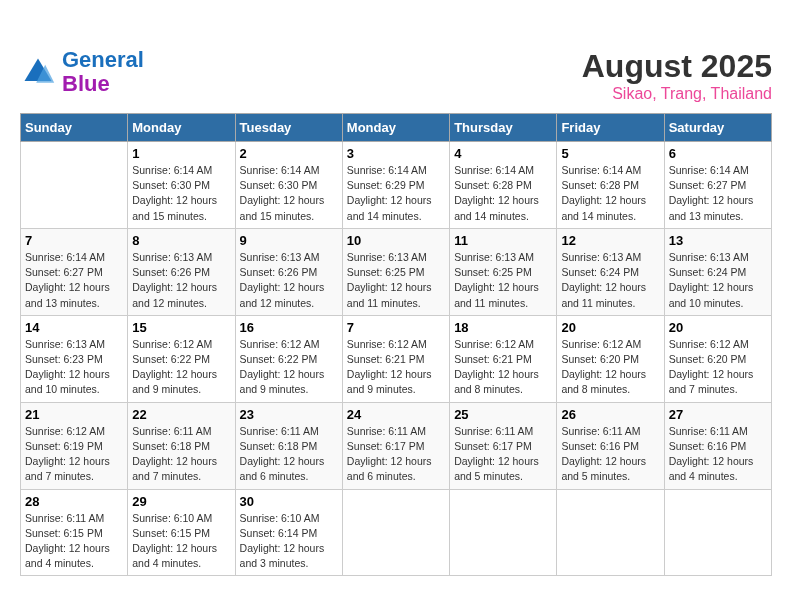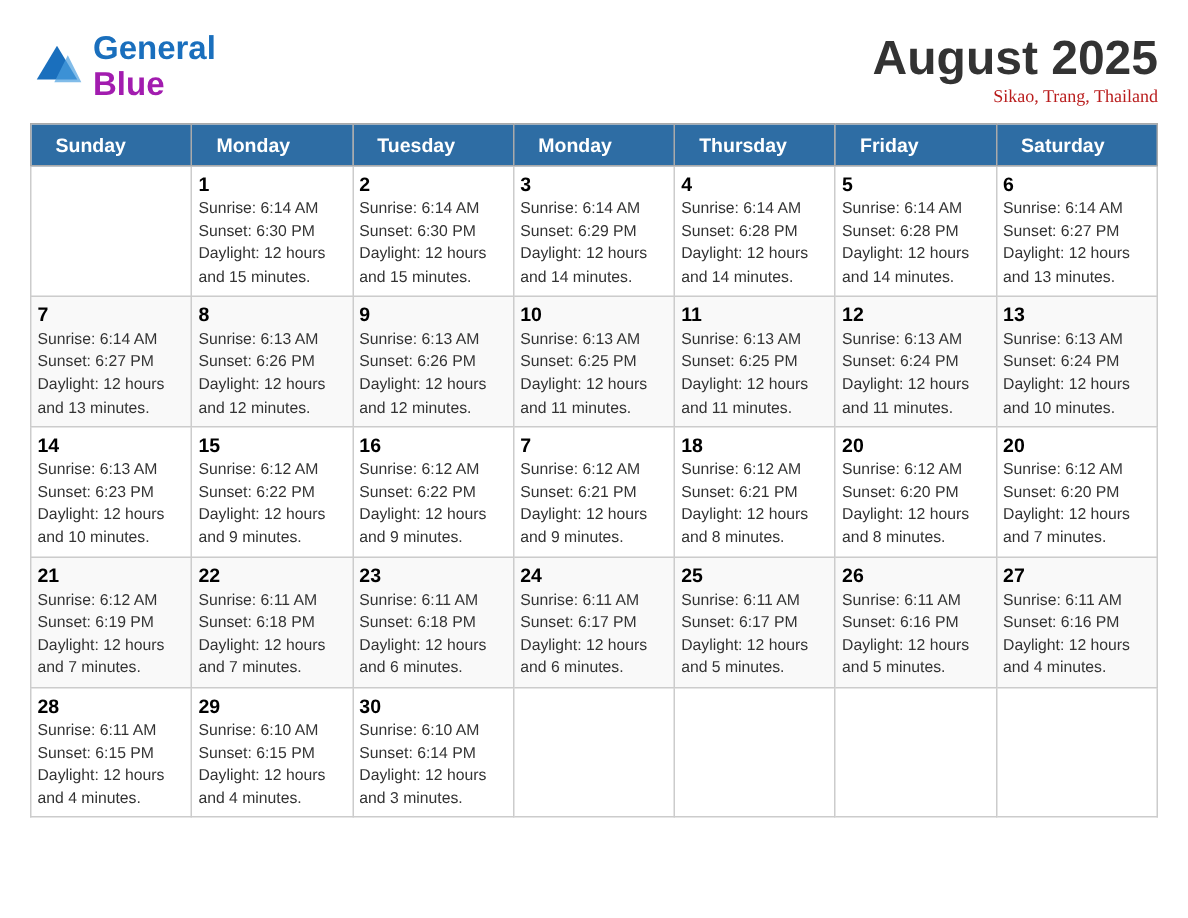--- a/index.html
+++ b/index.html
@@ -8,20 +8,21 @@
       background: #fff;
       width: 792px;
       min-height: 612px;
       padding: 20px;
     }
     .header {
       display: flex;
       justify-content: space-between;
       align-items: flex-start;
       margin-bottom: 10px;
+      margin-top: 28px;
     }
     .logo {
       display: flex;
       align-items: center;
       gap: 6px;
     }
     .logo-text {
       font-size: 22px;
       font-weight: bold;
       color: #333;
@@ -36,33 +37,32 @@
     }
     .title-area {
       text-align: right;
     }
     .month-year {
       font-size: 32px;
       font-weight: bold;
       color: #333;
     }
     .location {
-      font-size: 12px;
-      color: #b91c1c;
-      font-family: Liberation Serif, serif;
+      font-size: 16px;
+      color: #ec4899;
     }
     table {
       width: 100%;
       border-collapse: collapse;
       font-size: 11px;
     }
     thead tr th {
       background-color: #2e6da4;
       color: #fff;
-      padding: 6px 16px;
+      padding: 6px 4px;
       text-align: left;
       font-size: 13px;
       font-weight: bold;
       border: 1px solid #aaa;
     }
     tbody tr td {
       border: 1px solid #ccc;
       vertical-align: top;
       padding: 4px;
       width: 14.28%;

